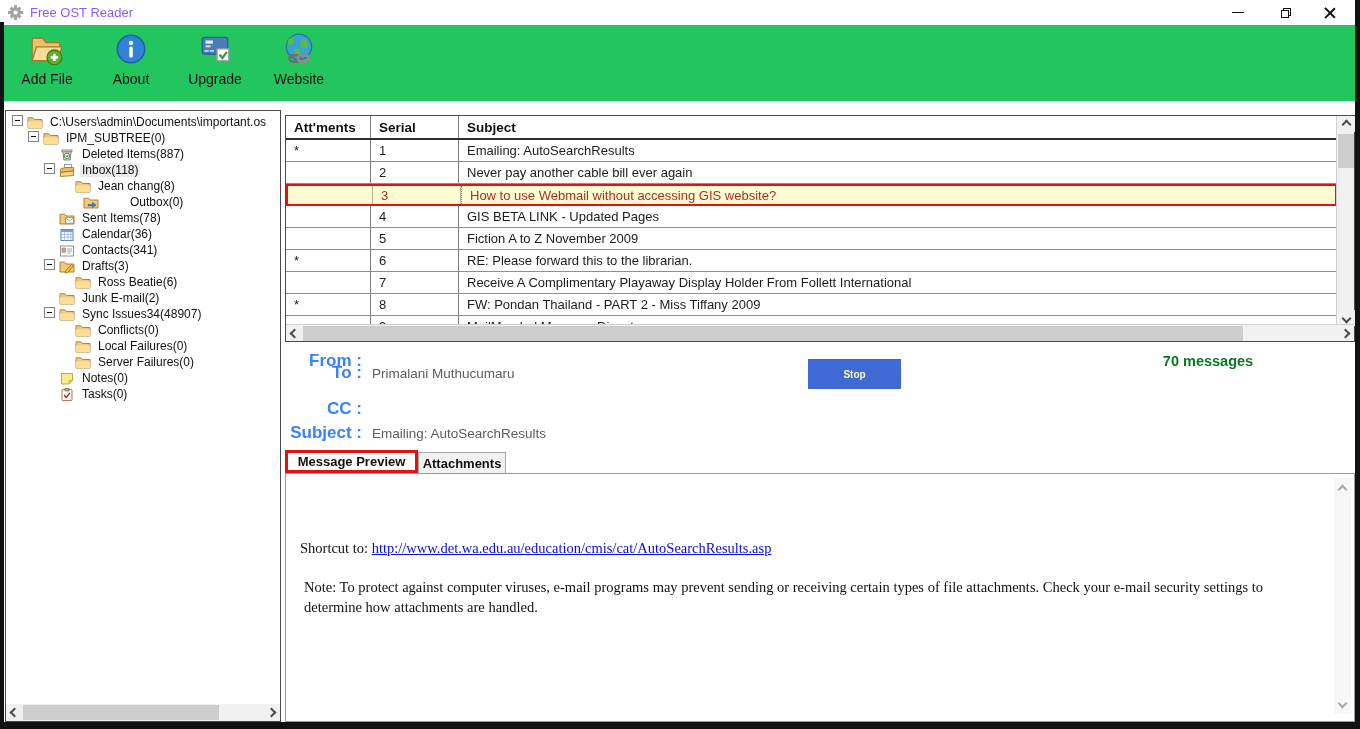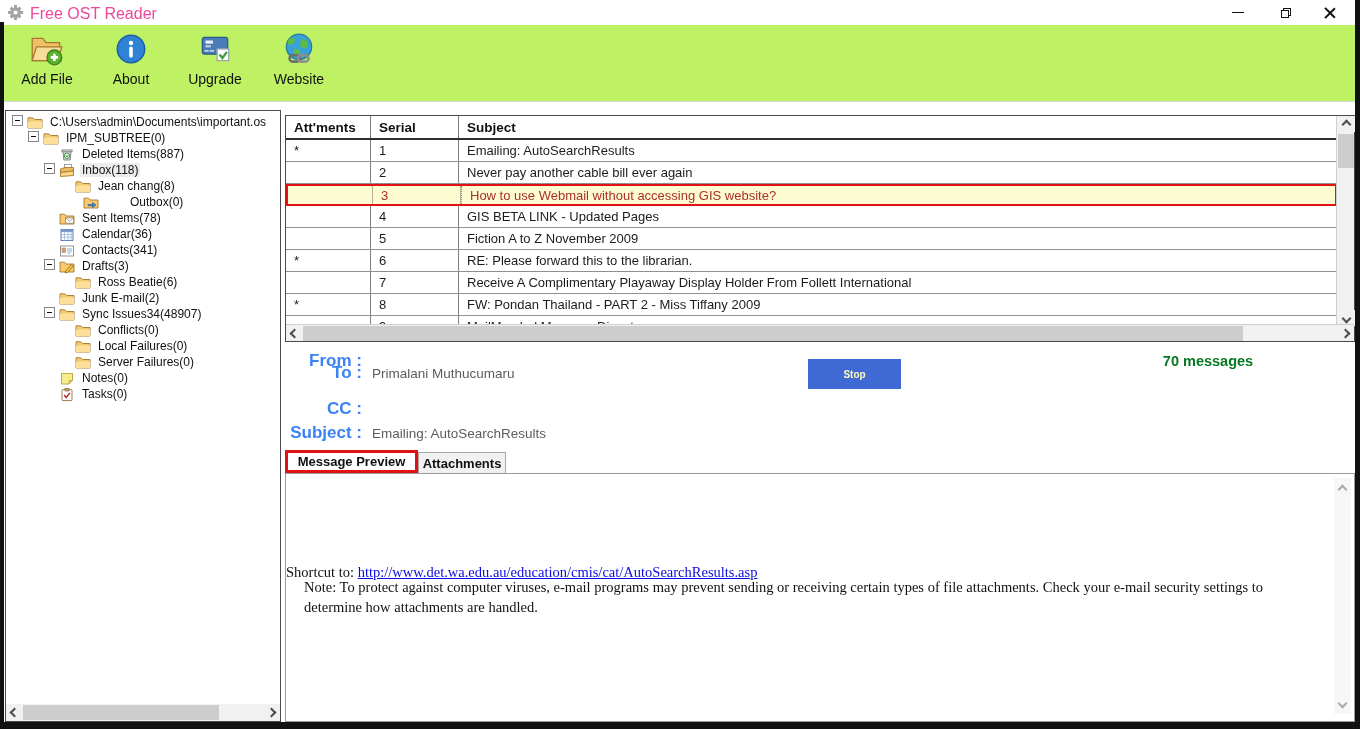--- a/index.html
+++ b/index.html
@@ -9,33 +9,33 @@
 
   
   .frame { position:absolute; background:#111; }
   #frame-left  { left:0; top:22px; width:4px;  height:707px; }
   #frame-right { right:0; top:0;  width:5px;  height:729px; }
   #frame-bottom{ left:0; bottom:0; width:1360px; height:7px; }
 
   
   #titlebar { position:absolute; left:0; top:0; width:1360px; height:25px; background:#fff; }
   #app-gear { position:absolute; left:7px; top:4px; width:17px; height:17px; }
-  #win-title { position:absolute; left:30px; top:5px; font-size:16px; color:#ec4899; }
+  #win-title { position:absolute; left:30px; top:5px; font-size:13px; color:#8b5cf6; }
   .winctl { position:absolute; top:0; width:44px; height:25px; display:flex; align-items:center; justify-content:center; cursor:default; }
   #btn-min { right:100px; } #btn-restore { right:52px; } #btn-close { right:8px; }
   .min-glyph { width:12px; height:0; border-top:1px solid #111; }
   .restore-glyph { position:relative; width:10px; height:10px; }
   .restore-glyph .b { position:absolute; border:1px solid #111; width:8px; height:8px; background:#fff; }
   .restore-glyph .b1 { right:0; top:0; } .restore-glyph .b2 { left:0; bottom:0; }
   .close-glyph { position:relative; width:12px; height:12px; }
   .close-glyph:before,.close-glyph:after { content:""; position:absolute; left:5px; top:-1px; width:1.6px; height:14px; background:#111; }
   .close-glyph:before { transform:rotate(45deg);} .close-glyph:after { transform:rotate(-45deg);}
 
   
-  #toolbar { position:absolute; left:0; top:25px; width:1360px; height:77px; background:#bef264;
+  #toolbar { position:absolute; left:0; top:25px; width:1360px; height:77px; background:#22c55e;
     border-bottom:1px solid #d6d6d6; display:flex; align-items:flex-start; padding:6px 0 0 16px; }
   .tb-item { display:flex; flex-direction:column; align-items:center; margin-right:22px; min-width:62px; cursor:default; }
   .tb-icon { width:38px; height:38px; display:flex; align-items:center; justify-content:center; }
   .tb-label { font-size:14px; color:#111; margin-top:2px; }
 
   
   #tree-panel { position:absolute; left:5px; top:110px; width:276px; height:612px;
     border:1px solid #4a4a4a; background:#fff; overflow:hidden; }
   #tree-list { position:absolute; left:0; top:4px; width:100%; }
   .tree-row { display:flex; align-items:flex-start; height:16px; font-size:12px; color:#111; white-space:nowrap; cursor:default; }
@@ -92,21 +92,21 @@
   
   #tabs { position:absolute; left:285px; top:450px; height:23px; display:flex; }
   .tab { height:23px; display:flex; align-items:center; justify-content:center; font-weight:bold; font-size:13px; color:#111; cursor:default; }
   .tab.active { width:133px; background:#fff; border:3px solid #e01212; }
   .tab.inactive { width:88px; background:#f1f1f1; border:1px solid #a8a8a8; border-bottom:1px solid #a8a8a8; margin-top:2px; }
 
   
   #preview-pane { position:absolute; left:285px; top:473px; width:1070px; height:249px;
     border:1px solid #9a9a9a; background:#fff; font-family:"Liberation Serif", serif; font-size:14.5px; color:#111; }
   #pv-line1 { position:absolute; left:18px; top:32px; }
-  #pv-line2 { position:absolute; left:0; top:66px;margin-top:24px; }
+  #pv-line2 { position:absolute; left:14px; top:66px; }
   #pv-link { color:#0a0ae0; text-decoration:underline; cursor:pointer; }
   #pv-note { position:absolute; left:18px; top:104px; width:985px; line-height:1.35; }
   #pv-vscroll { position:absolute; right:3px; top:4px; width:17px; height:236px; background:#f7f7f7; }
   #pv-vscroll .sb-btn { left:0; width:17px; height:18px; background:#f7f7f7; }
   #pv-up { top:2px; } #pv-down { bottom:2px; }
 </style>
 </head>
 <body>
 
 <div id="stage">

